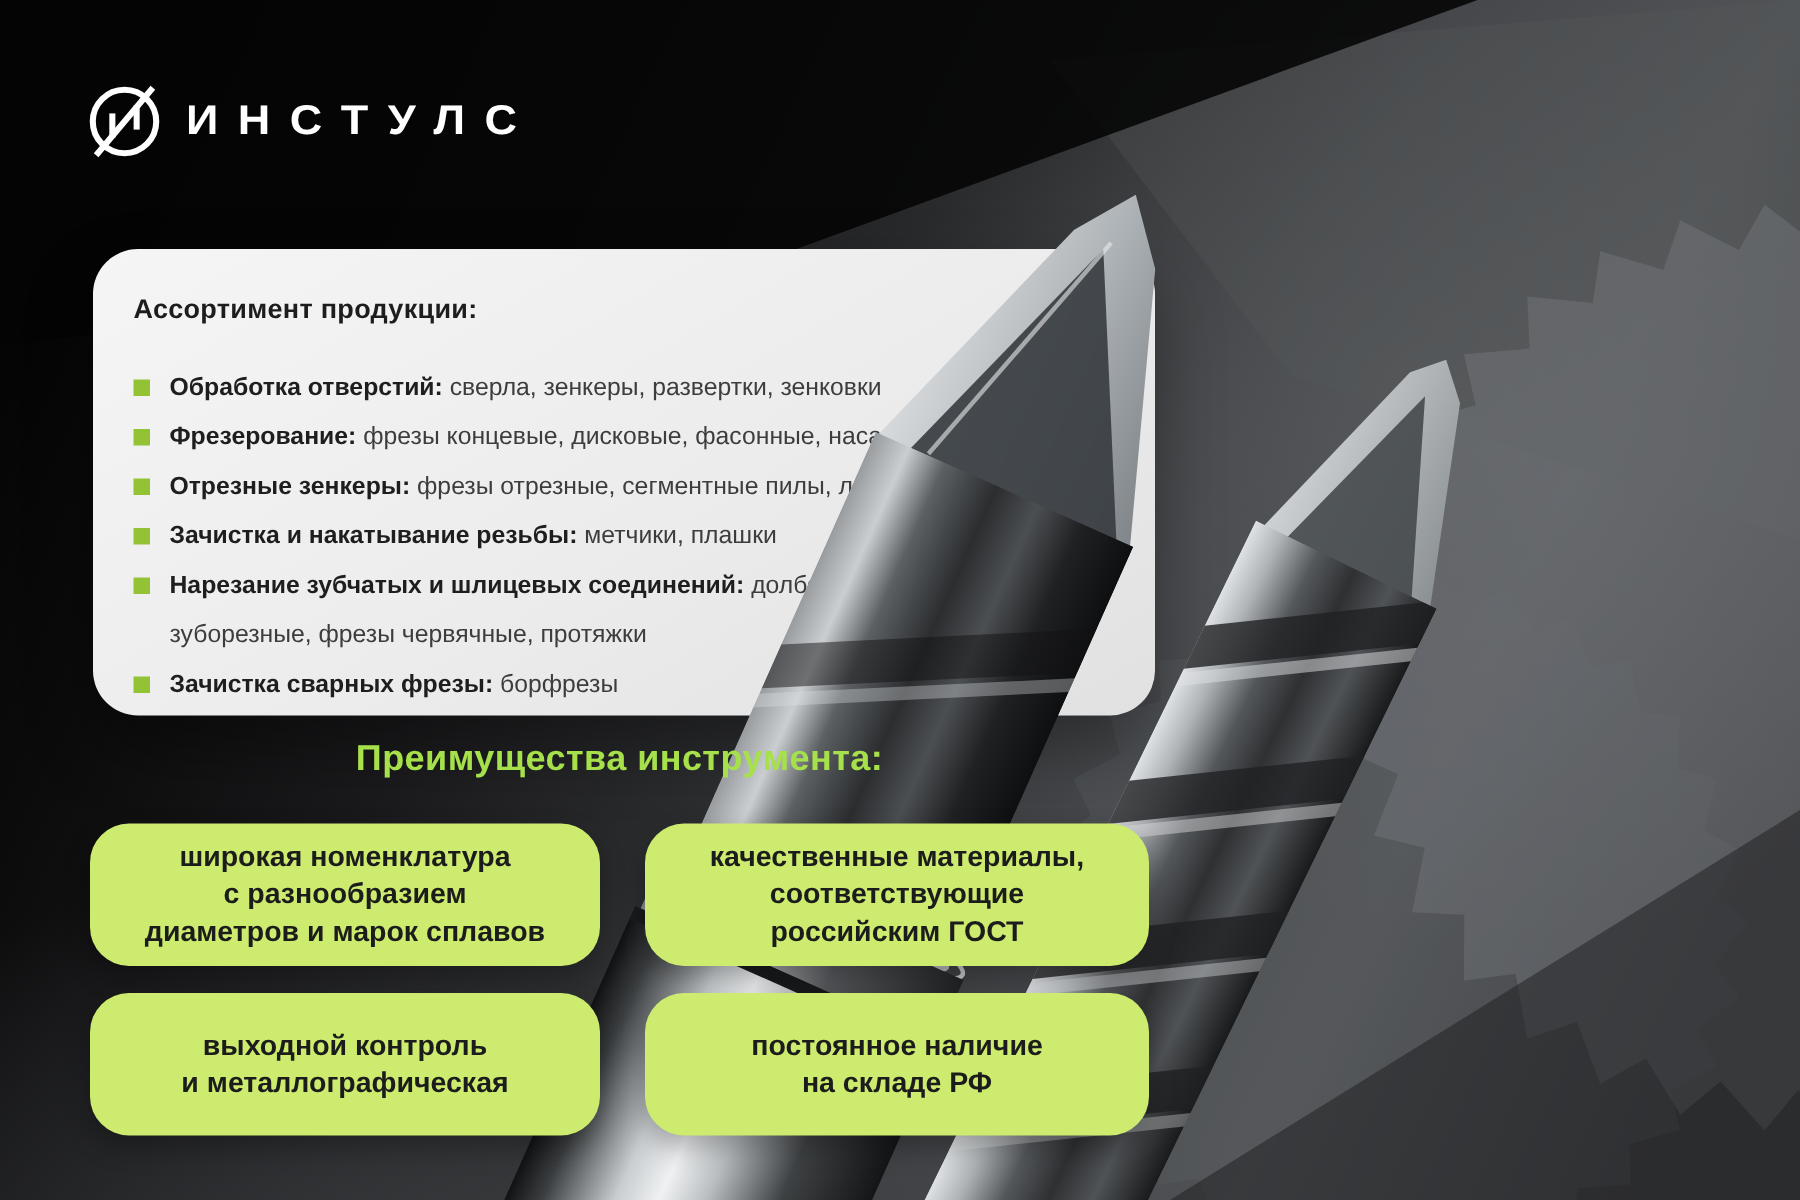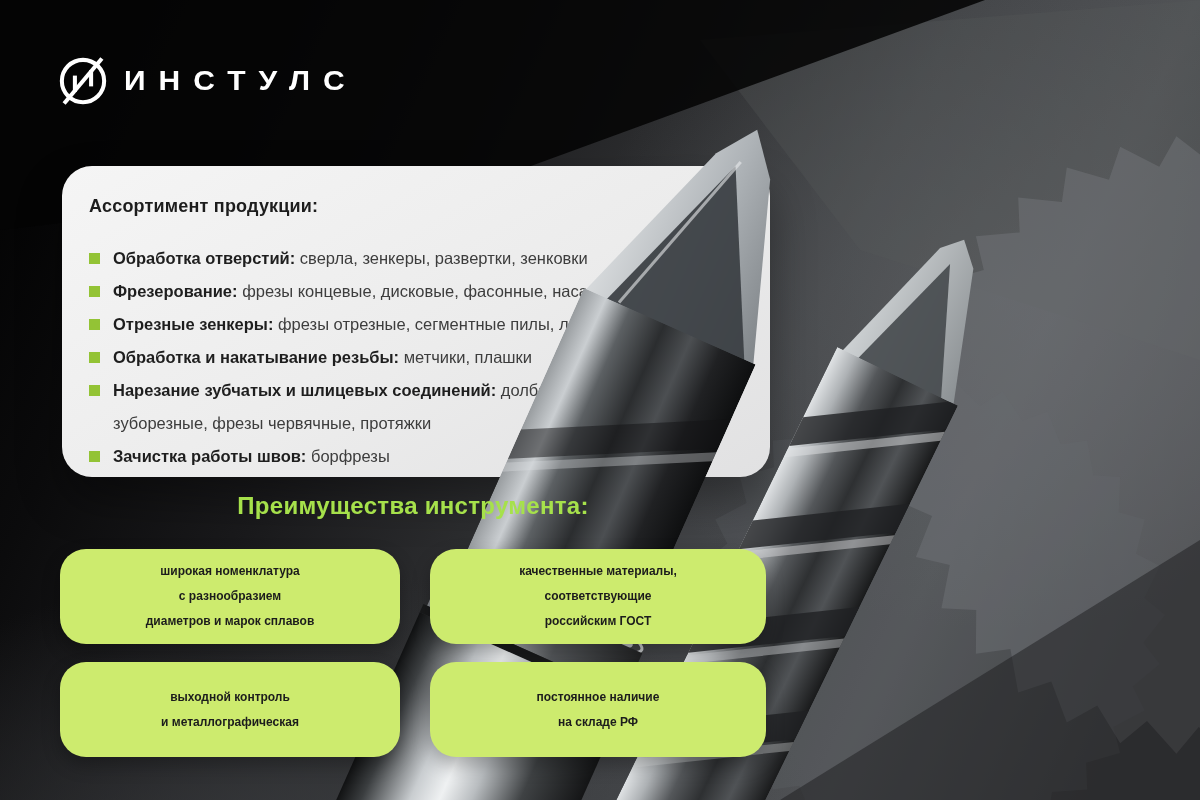--- a/index.html
+++ b/index.html
@@ -33,21 +33,21 @@
     text-align:center;font-size:24px;font-weight:700;letter-spacing:.3px;
     color:var(--accent-green,#a6e14b);
   }
   .cards{
     position:absolute;left:60px;top:549px;width:706px;z-index:3;
     display:grid;grid-template-columns:340px 336px;grid-template-rows:95px 95px;gap:18px 30px;
   }
   .card{
     background:var(--card-green,#cdeb6e);border-radius:26px;
     display:flex;flex-direction:column;justify-content:center;align-items:center;
-    font-size:12px;font-weight:700;color:#1c1c1c;line-height:25px;text-align:center;
+    font-size:19px;font-weight:700;color:#1c1c1c;line-height:25px;text-align:center;
     box-shadow:0 8px 18px rgba(0,0,0,.28);
   }
 </style>
 </head>
 <body>
 
 <svg id="bg-svg" class="layer" viewBox="0 0 1200 800" aria-hidden="true">
   <defs>
     <linearGradient id="gBase" x1="0" y1="0" x2="1200" y2="560" gradientUnits="userSpaceOnUse">
       <stop offset="0" stop-color="#000000"></stop>
@@ -86,23 +86,23 @@
   </svg>
   <div class="logo-text">ИНСТУЛС</div>
 </div>
 
 <div class="panel">
   <h2 class="panel-title">Ассортимент продукции:</h2>
   <ul class="assort">
     <li><span class="bullet"></span><b>Обработка отверстий:</b><span> сверла, зенкеры, развертки, зенковки</span></li>
     <li><span class="bullet"></span><b>Фрезерование:</b><span> фрезы концевые, дисковые, фасонные, насадные</span></li>
     <li><span class="bullet"></span><b>Отрезные зенкеры:</b><span> фрезы отрезные, сегментные пилы, ленточные пилы</span></li>
-    <li><span class="bullet"></span><b>Обработка и накатывание резьбы:</b><span> метчики, плашки</span></li>
+    <li><span class="bullet"></span><b>Зачистка и накатывание резьбы:</b><span> метчики, плашки</span></li>
     <li><span class="bullet"></span><b>Нарезание зубчатых и шлицевых соединений:</b><span> долбяки, фрезы дисковые зуборезные, фрезы червячные, протяжки</span></li>
-    <li><span class="bullet"></span><b>Зачистка работы швов:</b><span> борфрезы</span></li>
+    <li><span class="bullet"></span><b>Зачистка сварных фрезы:</b><span> борфрезы</span></li>
   </ul>
 </div>
 
 <svg id="fg-svg" class="layer" viewBox="0 0 1200 800" aria-hidden="true">
   <defs>
     <linearGradient id="gTipL" x1="0" y1="0" x2="1" y2="0">
       <stop offset="0" stop-color="#d8dbdd"></stop>
         <stop offset="0.5" stop-color="#aeb3b7"></stop>
         <stop offset="1" stop-color="#7f8488"></stop>
     </linearGradient>

